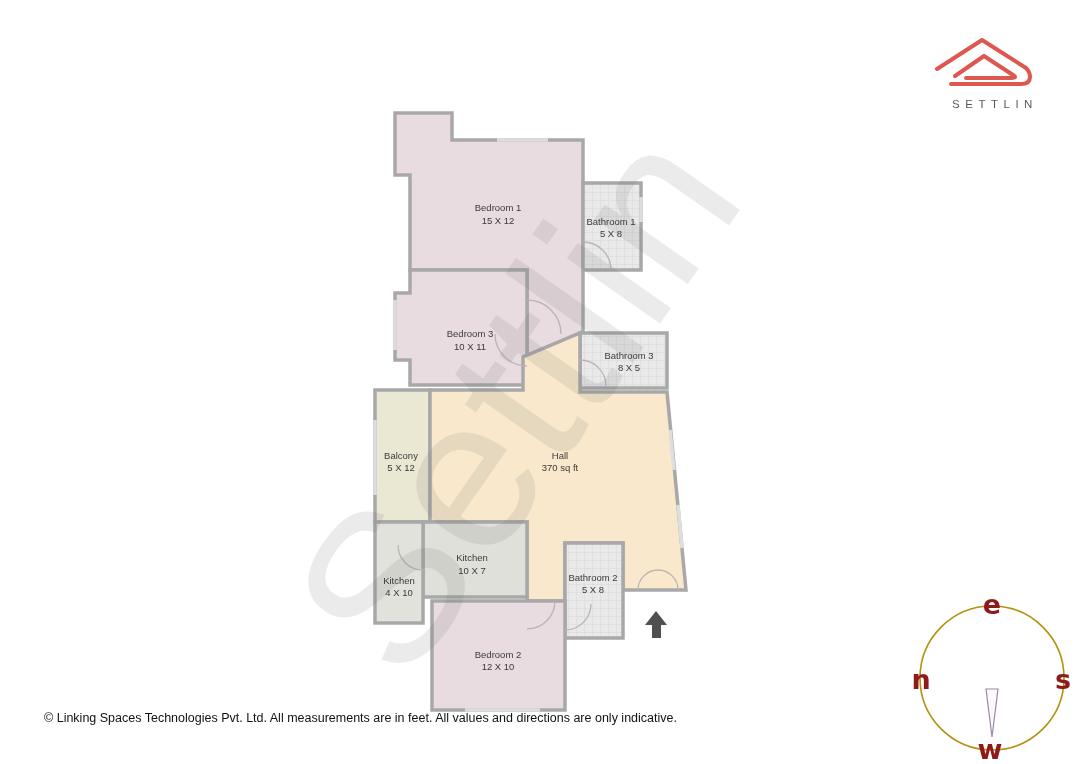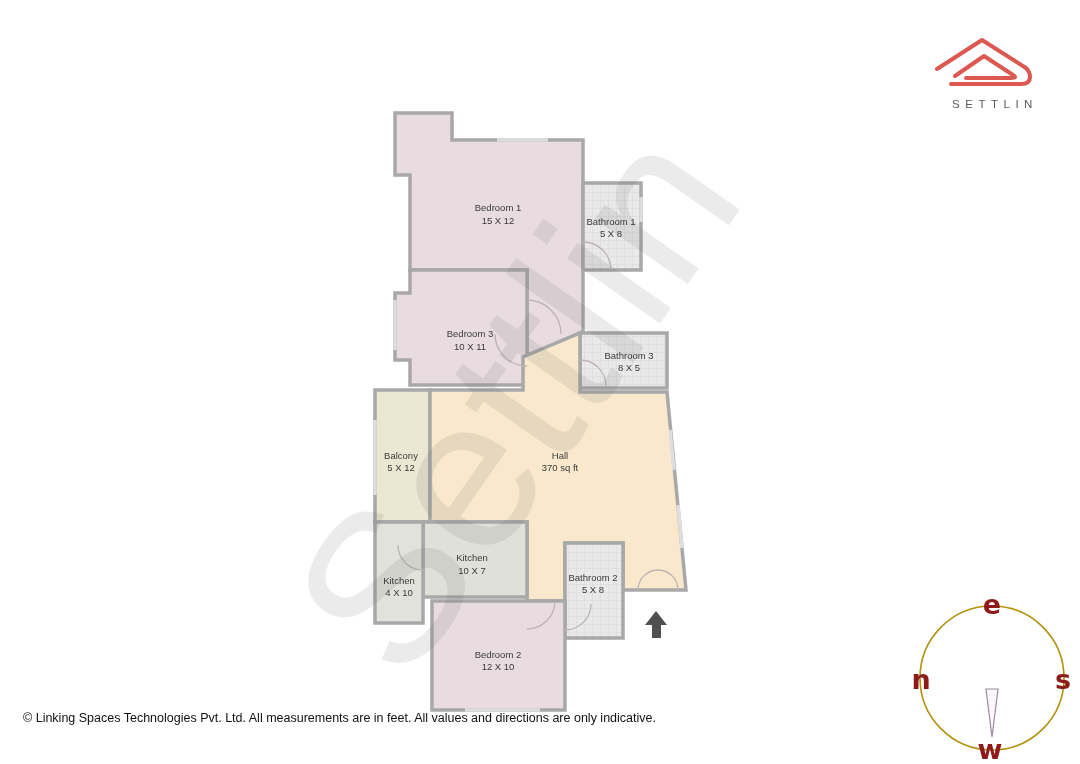--- a/index.html
+++ b/index.html
@@ -6,21 +6,21 @@
   .page{position:relative;width:1080px;height:764px;background:#ffffff;overflow:hidden;
         font-family:"Liberation Sans",sans-serif;}
   .plan-svg{position:absolute;left:0;top:0;}
   .rname,.rdims{font-family:"Liberation Sans",sans-serif;font-size:9.5px;fill:#3a3a3a;text-anchor:middle;}
   .brandtext{font-family:"Liberation Sans",sans-serif;font-size:11.5px;fill:#5a5a5a;
              letter-spacing:5.5px;text-anchor:middle;}
   .compass-letter{font-family:"DejaVu Sans",sans-serif;font-size:27px;font-weight:bold;
                   fill:#8e1a1a;text-anchor:middle;}
   .watermark-text{font-family:"Liberation Sans",sans-serif;font-size:215px;fill:#6b6b6b;
                   opacity:0.13;text-anchor:middle;}
-  .footer{position:absolute;left:23px;top:711px;font-size:12.5px;color:#111;
+  .footer{position:absolute;left:44px;top:711px;font-size:12.5px;color:#111;
           font-family:"Liberation Sans",sans-serif;}
   .room{stroke:#a8a8a8;stroke-width:3.5;}
   .window{stroke:#dedede;stroke-width:3.5;fill:none;}
   .doorarc{stroke:#bdb3b6;stroke-width:1.3;fill:none;}
 </style>
 </head>
 <body>
 
 <div class="page">
 

